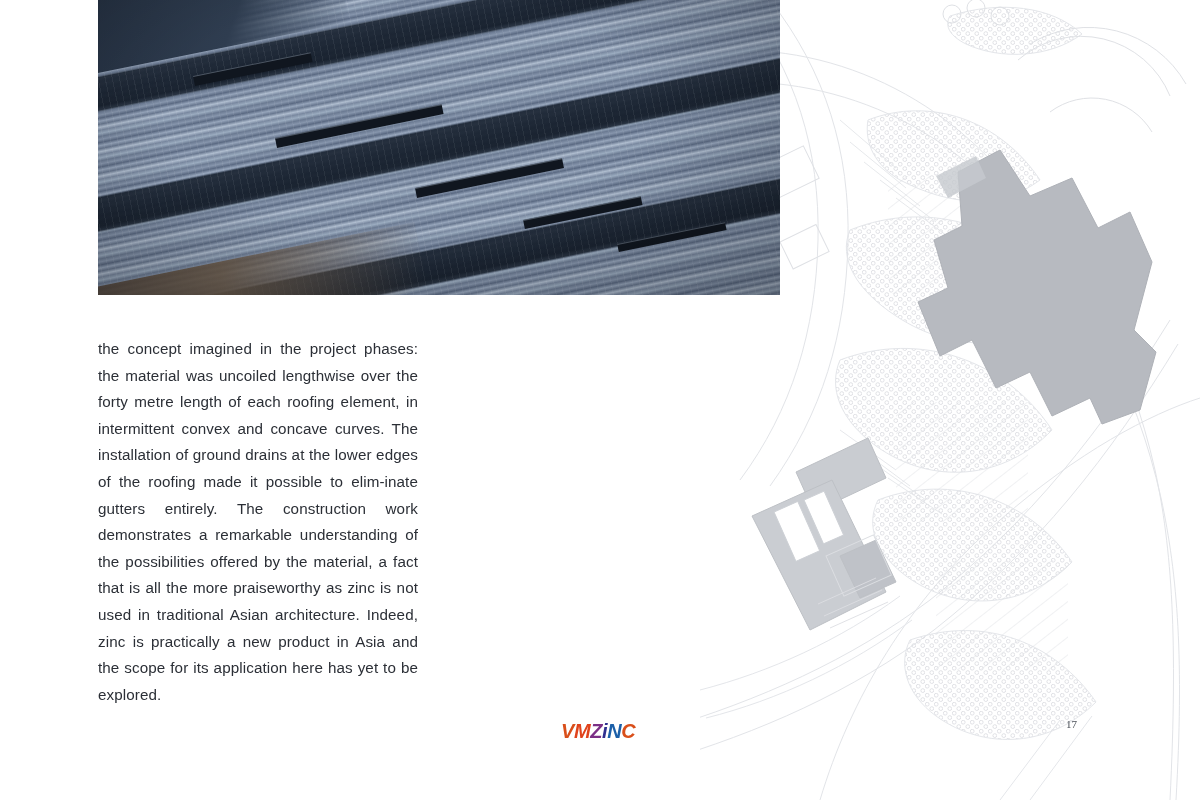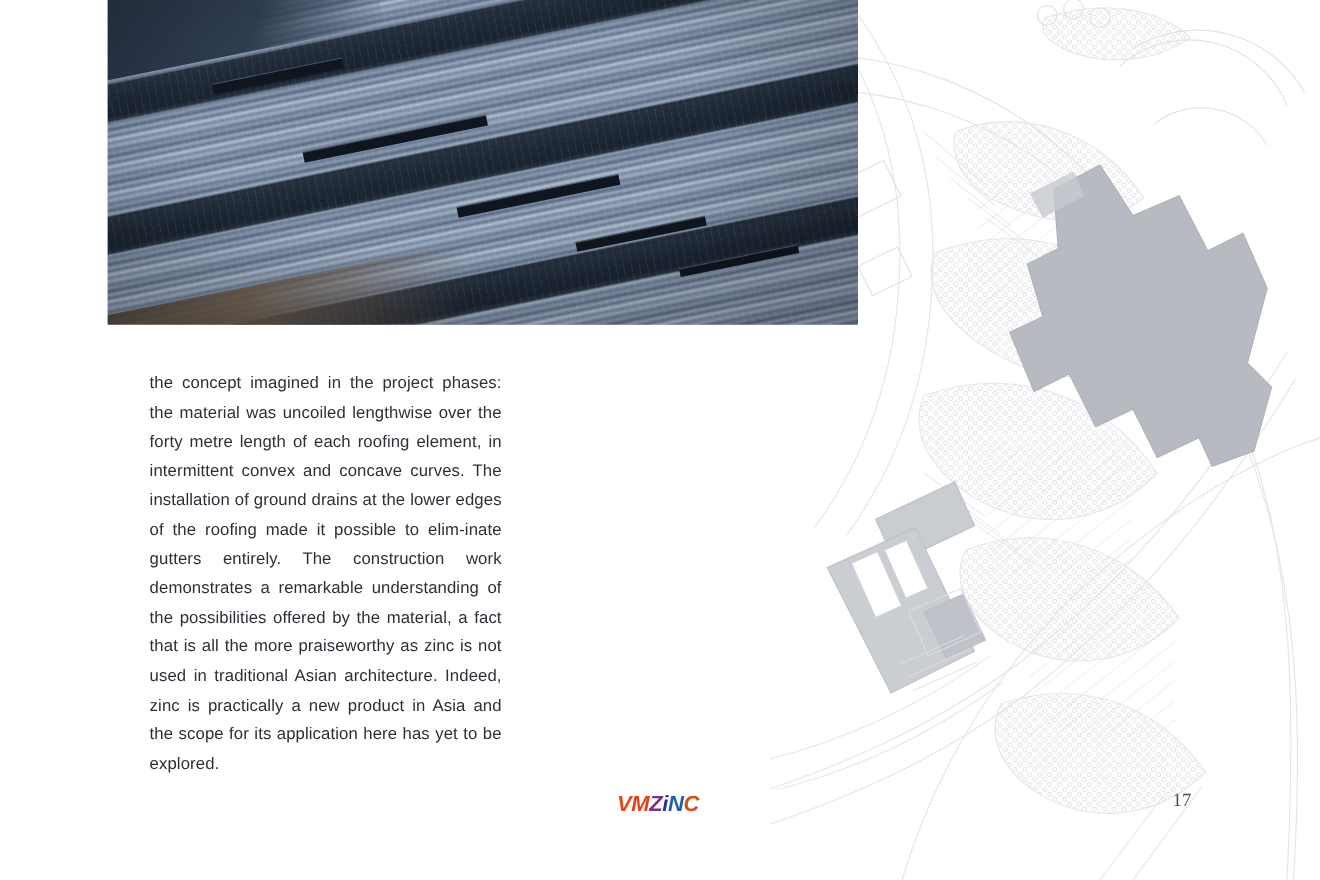--- a/index.html
+++ b/index.html
@@ -137,21 +137,20 @@
   #body-text {
     position: absolute;
     left: 98px;
     top: 336px;
     width: 320px;
     color: #2b2f36;
     font-size: 15.2px;
     line-height: 26.6px;
     text-align: justify;
     letter-spacing: 0.1px;
-    margin-left: 38px;
   }
   #body-text p {
     margin: 0;
   }
 
   
   #brand-logo {
     position: absolute;
     left: 561px;
     top: 722px;
@@ -168,21 +167,21 @@
   #brand-logo .l2 { color: #e0431c; }
   #brand-logo .l3 { color: #7b2f86; }
   #brand-logo .l4 { color: #2f2f8f; }
   #brand-logo .l5 { color: #1b5fa8; }
   #brand-logo .l6 { color: #d94f1a; }
 
   #page-number {
     position: absolute;
     left: 1066px;
     top: 718px;
-    font-size: 17px;
+    font-size: 11px;
     color: #4a4f57;
     font-family: "Liberation Serif", serif;
   }
 </style>
 </head>
 <body>
 
 <div id="site-plan">
   <svg width="500" height="800" viewBox="0 0 500 800" xmlns="http://www.w3.org/2000/svg">
     <defs>

